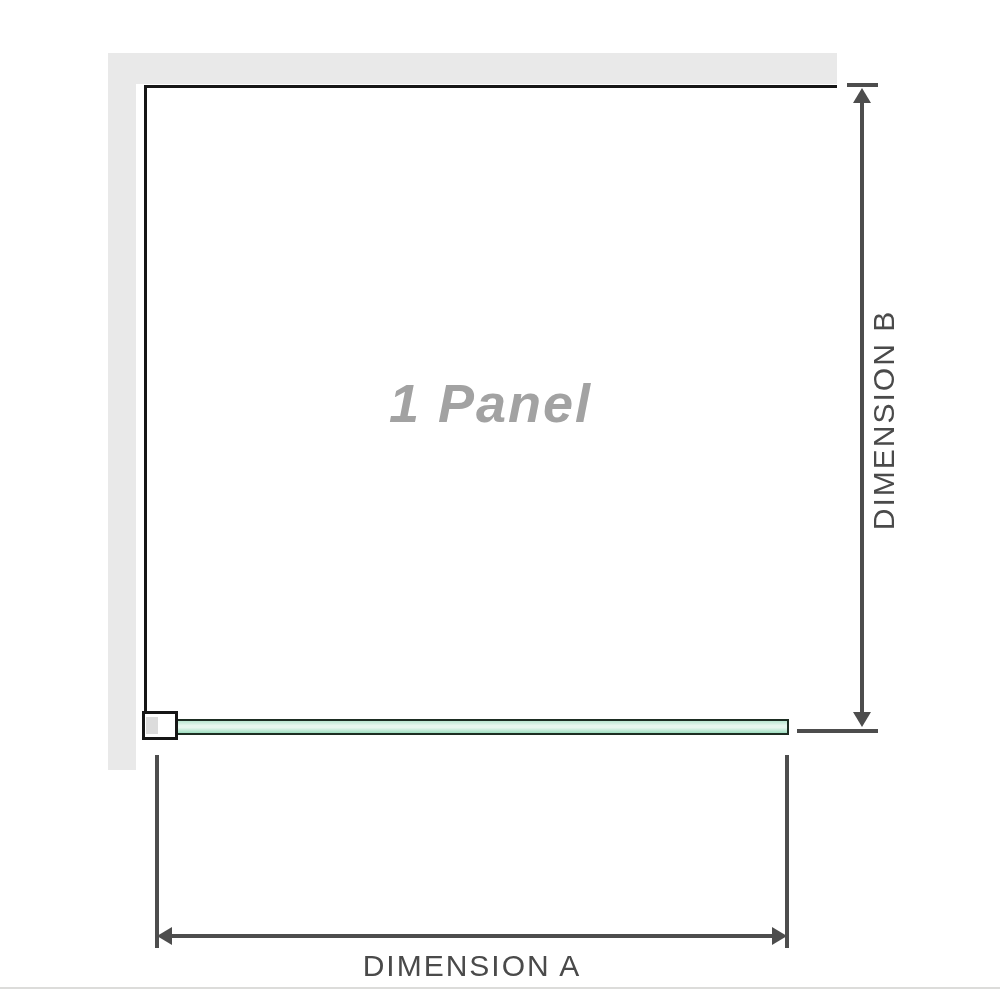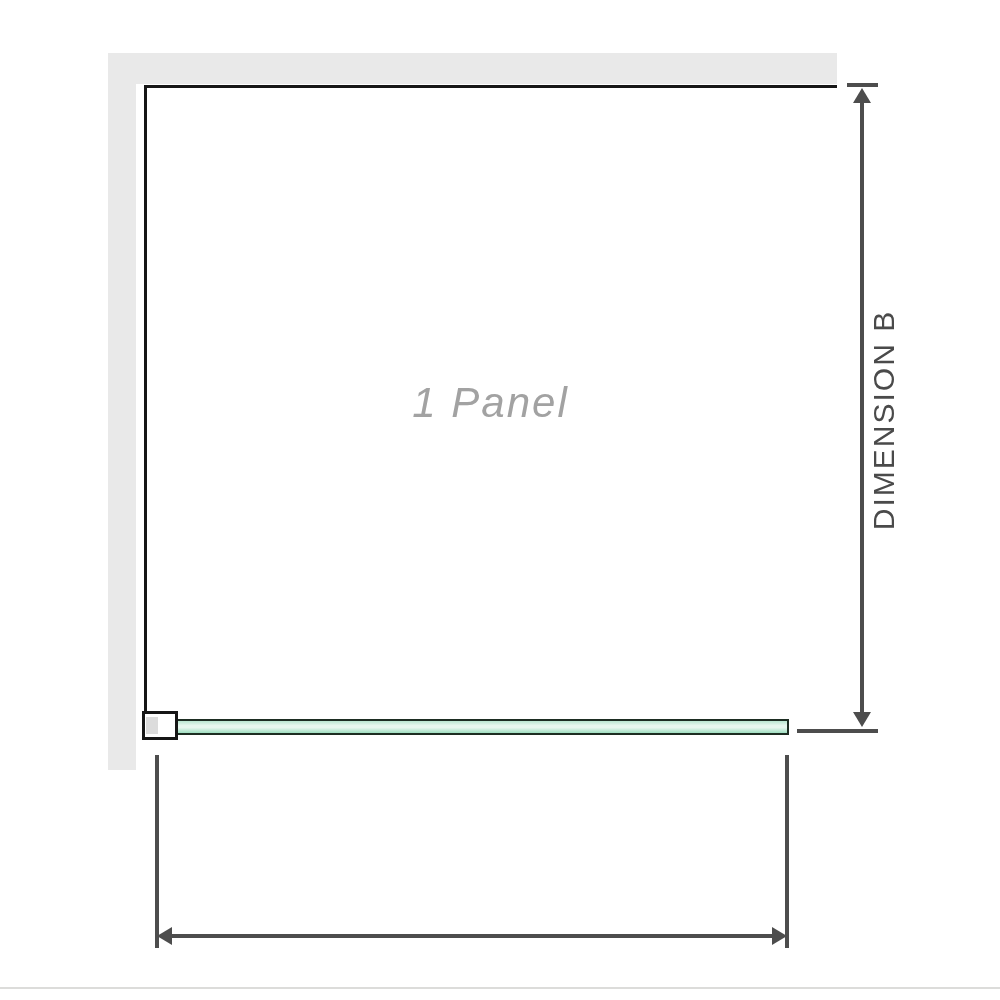--- a/index.html
+++ b/index.html
@@ -33,22 +33,22 @@
     box-sizing: border-box;
   }
   .panel-label {
     position: absolute;
     left: 144px; top: 85px;
     width: 693px; height: 636px;
     display: flex;
     align-items: center;
     justify-content: center;
     font-style: italic;
-    font-weight: normal;
-    font-size: 42px;
+    font-weight: bold;
+    font-size: 54px;
     letter-spacing: 2px;
     color: var(--panel_text, #a2a2a2);
   }
 
   
   .bracket {
     position: absolute;
     left: 142px; top: 711px;
     width: 30px; height: 23px;
     border: 3px solid var(--outline, #161616);
@@ -154,16 +154,17 @@
   <div class="dim dim-b-line"></div>
   <div class="arrow arrow-up"></div>
   <div class="arrow arrow-down"></div>
   <div class="dim-label dim-label-b">DIMENSION B</div>
 
   <div class="dim dim-a-ext-left"></div>
   <div class="dim dim-a-ext-right"></div>
   <div class="dim dim-a-line"></div>
   <div class="arrow arrow-left"></div>
   <div class="arrow arrow-right"></div>
+  <div class="dim-label dim-label-a">DIMENSION A</div>
 
   <div class="bottom-divider"></div>
 
 </div>
 
 </body></html>

